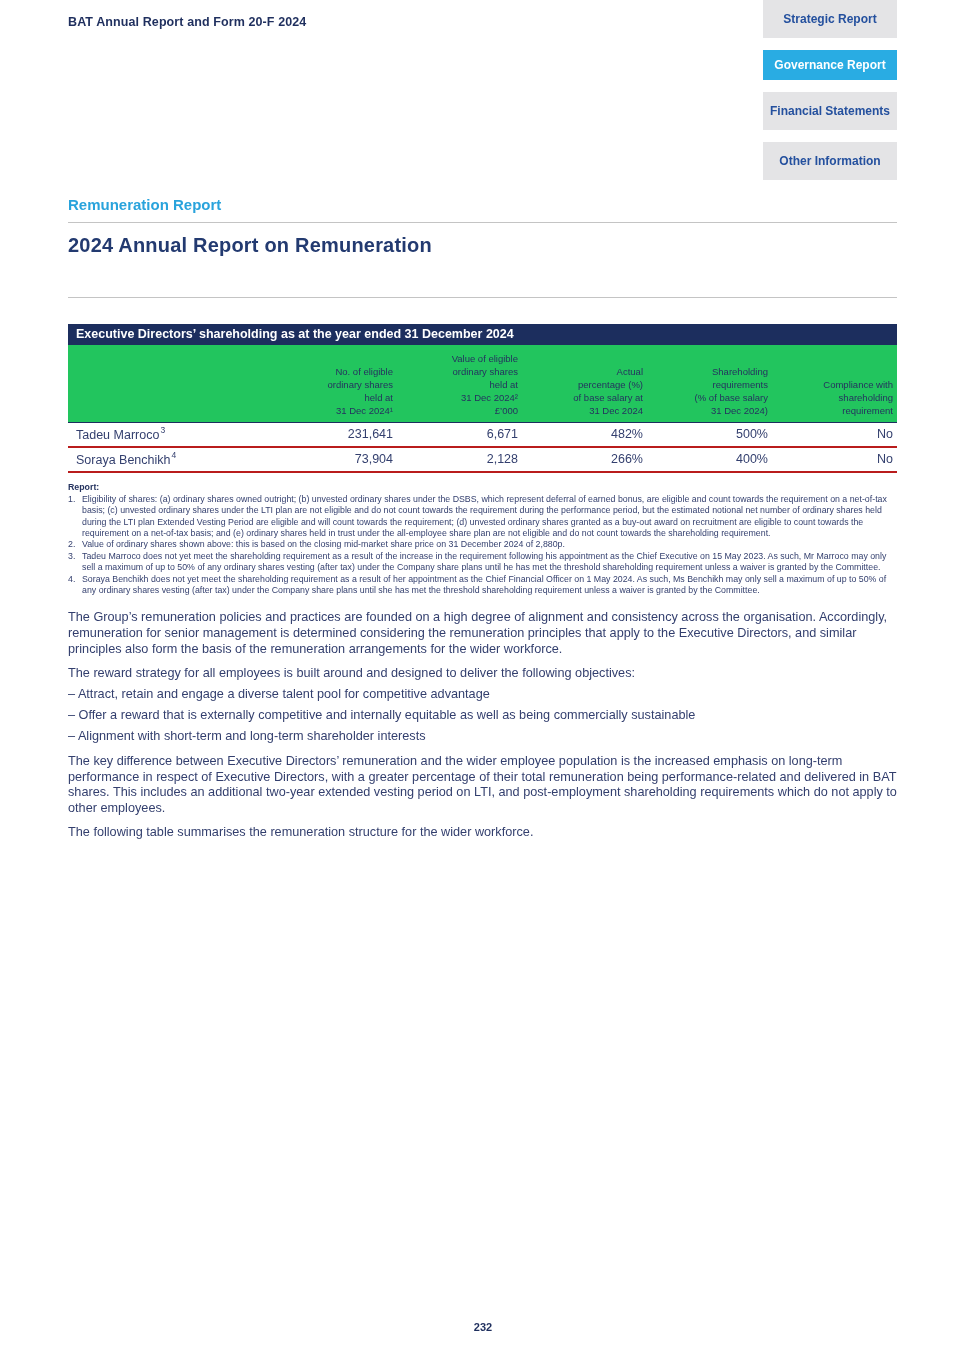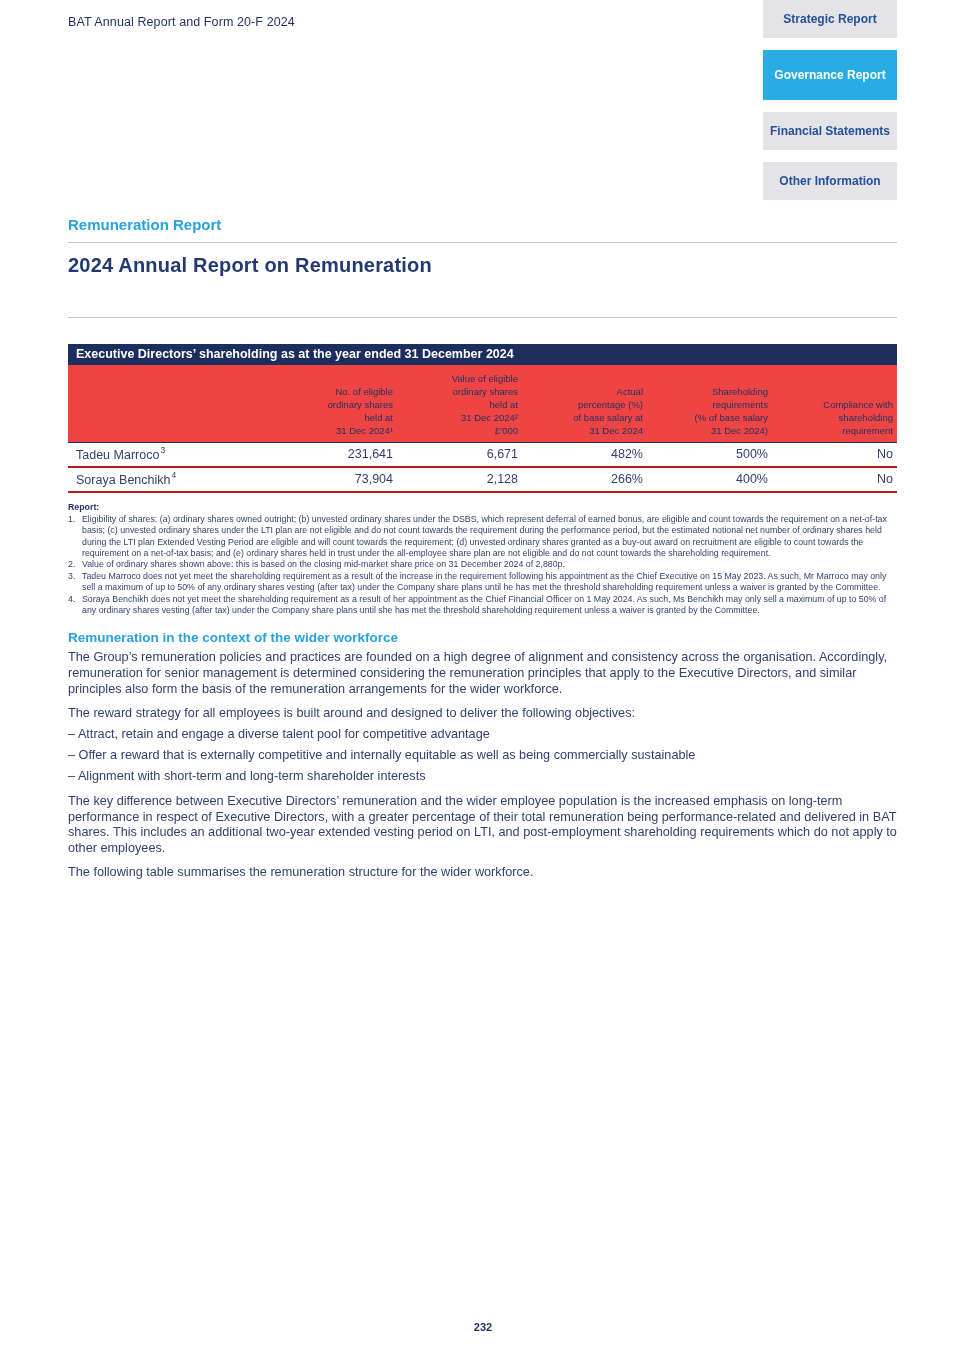--- a/index.html
+++ b/index.html
@@ -8,50 +8,50 @@
     width:966px; height:1365px;
     font-family:"Liberation Sans", sans-serif;
     color:#333F6E;
     position:relative;
     overflow:hidden;
   }
   .page { padding:0 69px 0 68px; }
 
   
   .topbar { display:flex; justify-content:space-between; align-items:flex-start; }
-  .topbar-title { font-size:12.5px; font-weight:normal; color:#1F2F5E; padding-top:15px; letter-spacing:.1px; }
+  .topbar-title { font-size:12.5px; font-weight:bold; color:#1F2F5E; padding-top:15px; letter-spacing:.1px; }
   .tabs { display:flex; gap:12px; align-items:flex-start;flex-direction:column; }
   .tab {
     width:134px; height:38px;
     background:#E4E4E6; color:#24509E;
     font-size:12px; font-weight:bold;
     display:flex; align-items:center; justify-content:center;
     text-align:center; cursor:pointer;
   }
-  .tab.active { background:#29ACE3; color:#ffffff; height:50px;text-align:center; }
+  .tab.active { background:#29ACE3; color:#ffffff; height:30px;text-align:center; }
 
   
   .kicker { margin-top:16px; font-size:15px; font-weight:bold; color:#29A3DC; }
   .rule { border:none; border-top:1px solid #C4C4C4; margin-top:9px; }
   .doc-title { margin-top:11px; font-size:20px; font-weight:bold; color:#233A70; letter-spacing:.2px; }
   .doc-subtitle { margin-top:4px; font-size:18px; font-weight:normal; color:#233A70; }
   .rule2 { border:none; border-top:1px solid #C4C4C4; margin-top:40px; }
 
   
   .tablewrap { margin-top:26px; }
   .table-title-bar {
     background:#1C2E5E; color:#ffffff;
     font-size:12.5px; font-weight:bold;
     padding:3px 8px 4px 8px;
   }
   table { width:829px; border-collapse:collapse; table-layout:fixed; }
   col.c-name { width:204px; }
   col.c-num  { width:125px; }
   thead th {
-    background:#ef4444;
+    background:#22c55e;
     font-size:9.5px; font-weight:normal; color:#25335F;
     text-align:right; vertical-align:bottom;
     padding:7px 4px 5px 4px;
     line-height:13px;
     white-space:pre-line;
     border-bottom:1px solid #1C2E5E;
   }
   tbody td {
     font-size:12.5px; color:#333F6E;
     text-align:right;
@@ -174,21 +174,20 @@
       <span class="note-num">3.</span>
       <span class="note-text">Tadeu Marroco does not yet meet the shareholding requirement as a result of the increase in the requirement following his appointment as the Chief Executive on 15 May 2023. As such, Mr Marroco may only sell a maximum of up to 50% of any ordinary shares vesting (after tax) under the Company share plans until he has met the threshold shareholding requirement unless a waiver is granted by the Committee.</span>
     </div>
     <div class="note">
       <span class="note-num">4.</span>
       <span class="note-text">Soraya Benchikh does not yet meet the shareholding requirement as a result of her appointment as the Chief Financial Officer on 1 May 2024. As such, Ms Benchikh may only sell a maximum of up to 50% of any ordinary shares vesting (after tax) under the Company share plans until she has met the threshold shareholding requirement unless a waiver is granted by the Committee.</span>
     </div>
   </div>
 
   <div class="wider">
-    <div class="wider-heading">Remuneration in the context of the wider workforce</div>
     <p>The Group’s remuneration policies and practices are founded on a high degree of alignment and consistency across the organisation. Accordingly, remuneration for senior management is determined considering the remuneration principles that apply to the Executive Directors, and similar principles also form the basis of the remuneration arrangements for the wider workforce.</p>
     <p class="gap">The reward strategy for all employees is built around and designed to deliver the following objectives:</p>
     <div class="bullet">– Attract, retain and engage a diverse talent pool for competitive advantage</div>
     <div class="bullet">– Offer a reward that is externally competitive and internally equitable as well as being commercially sustainable</div>
     <div class="bullet">– Alignment with short-term and long-term shareholder interests</div>
     <p class="gap">The key difference between Executive Directors’ remuneration and the wider employee population is the increased emphasis on long-term performance in respect of Executive Directors, with a greater percentage of their total remuneration being performance-related and delivered in BAT shares. This includes an additional two-year extended vesting period on LTI, and post-employment shareholding requirements which do not apply to other employees.</p>
     <p class="gap">The following table summarises the remuneration structure for the wider workforce.</p>
   </div>
 
 </div>

